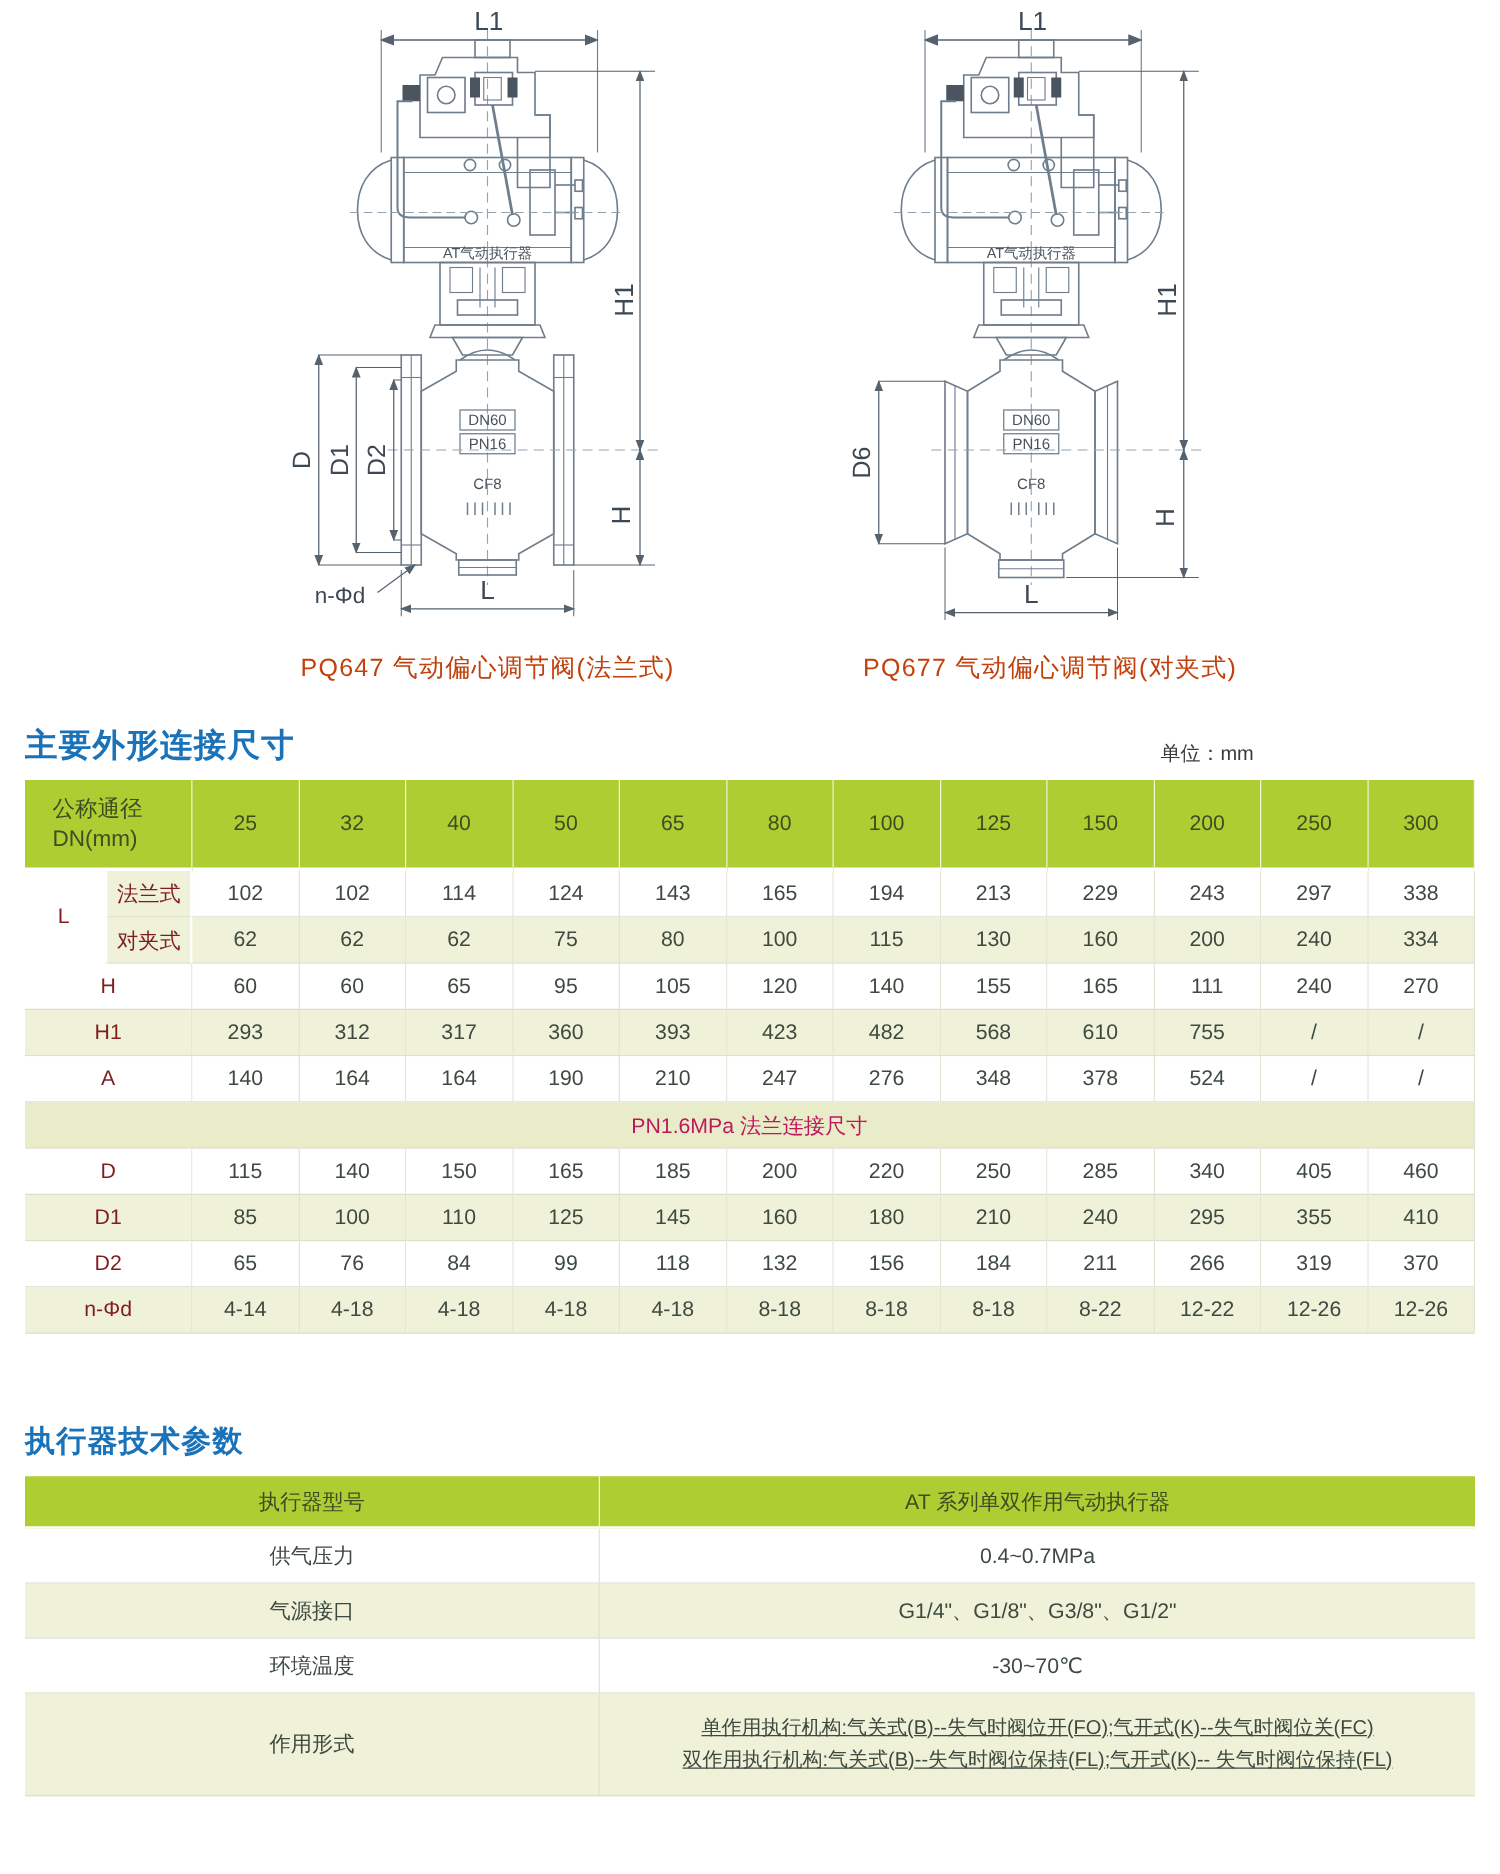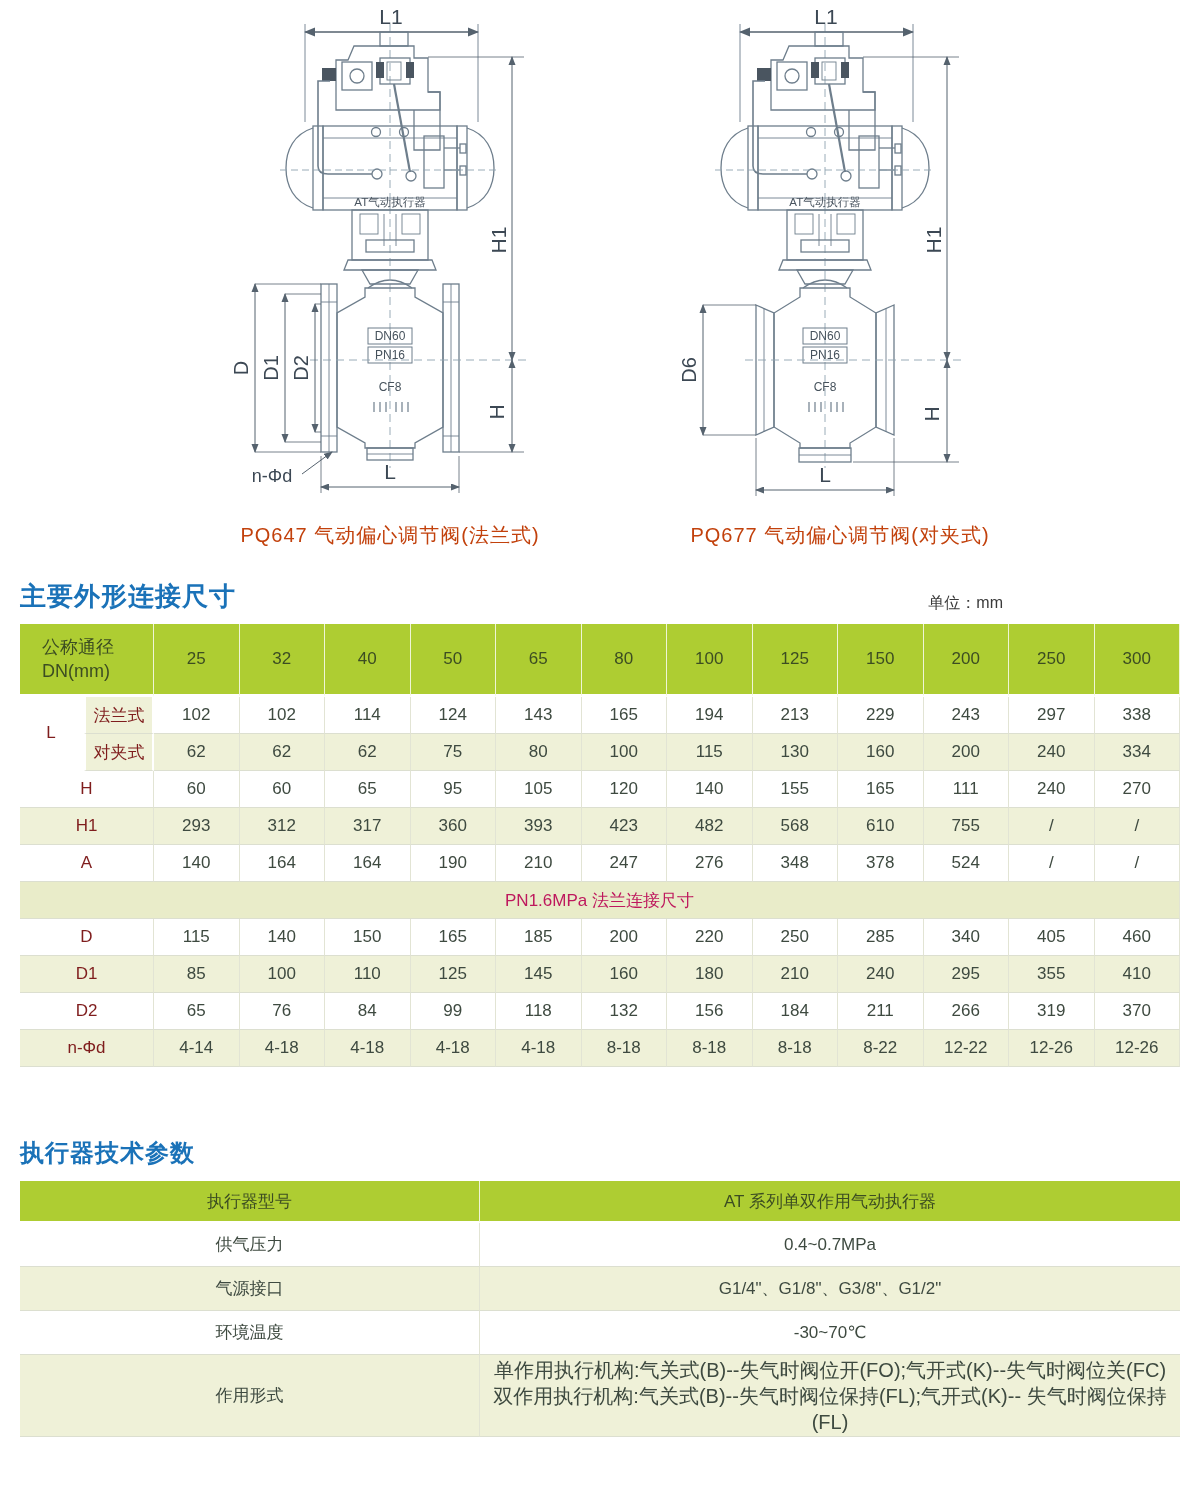--- a/index.html
+++ b/index.html
@@ -76,21 +76,21 @@
     border-bottom:1px solid var(--line);
     border-right:1px solid var(--vline);
   }
   .act-table th{
     background:var(--green);color:var(--green-ink);height:42px;font-weight:400;
     border-right:1px solid rgba(255,255,255,.8);border-bottom:2px solid #fff;
   }
   .act-table td{height:44px;background:#fff;}
   .act-table tr.alt td{background:var(--alt);text-align:center;}
   .act-table tr.tall td{height:82px;}
-  .act-table td .vline{line-height:26px;font-size:20px;}
+  .act-table td .vline{line-height:26px;font-size:16px;text-decoration:underline;}
   .act-table td:last-child,.act-table th:last-child{border-right:none;}
   .sec2-title{margin:70px 20px 12px 20px;font-size:24px;font-weight:700;color:var(--blue);letter-spacing:1px;}
 </style>
 </head>
 <body>
 
 <div class="page">
 
   <div class="diagram-area">
     <svg width="1200" height="516" viewBox="0 0 1200 516">

